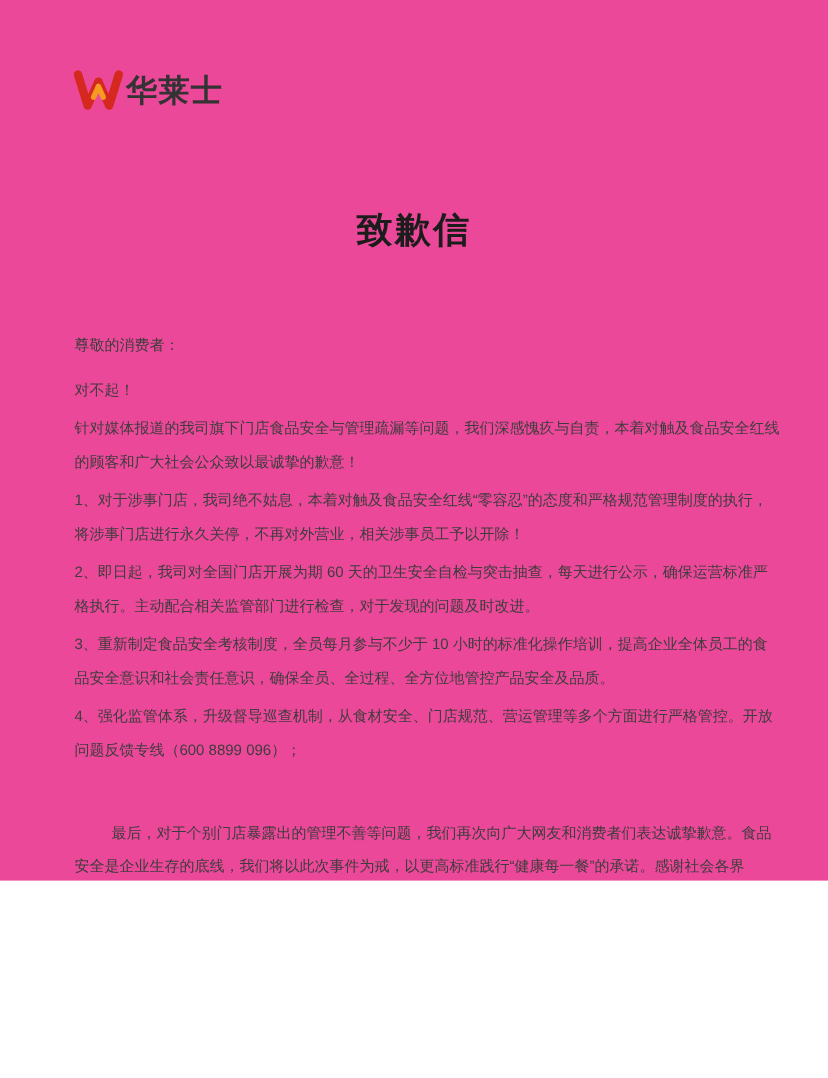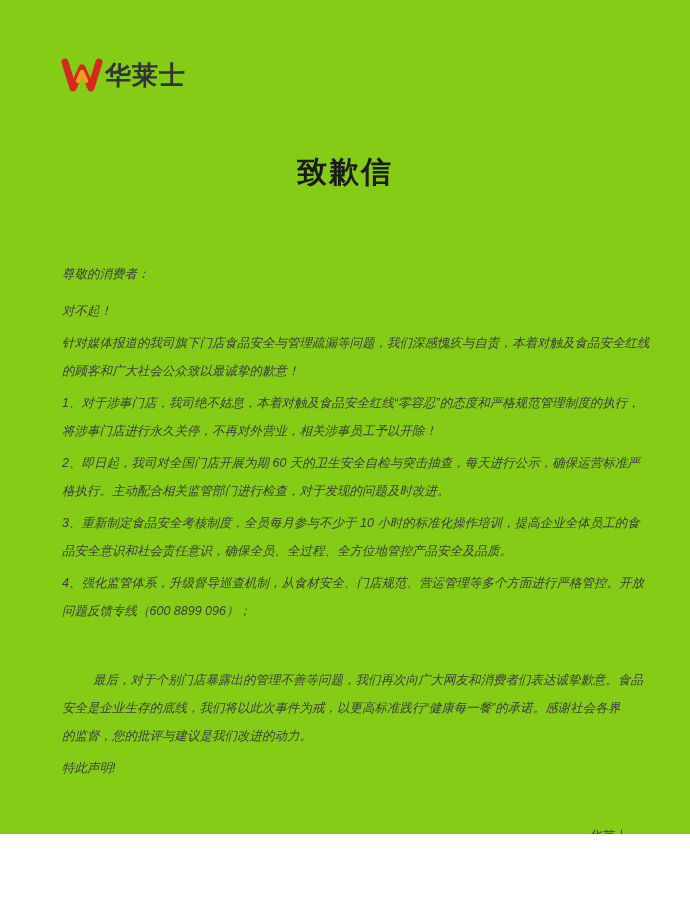--- a/index.html
+++ b/index.html
@@ -1,20 +1,20 @@
 <!DOCTYPE html>
 <html><head>
 <meta charset="utf-8">
 <style>
   html, body { margin: 0; padding: 0; background: #ffffff; }
   .page {
     position: relative;
     width: 690px;
-    height: 834px;
-    background: #84cc16;
+    height: 734px;
+    background: #ec4899;
     font-family: "Liberation Sans", sans-serif;
     color: #3d3d3d;
     overflow: hidden;
   }
   
   .logo {
     position: absolute;
     left: 60px;
     top: 56px;
     display: flex;
@@ -25,39 +25,38 @@
     font-size: 26px;
     font-weight: 700;
     color: #333333;
     letter-spacing: 1px;
     margin-left: 1px;
     line-height: 38px;
   }
   
   .title {
     position: absolute;
-    top: 152px;
+    top: 172px;
     left: 0;
     width: 100%;
     text-align: center;
     font-size: 30px;
     font-weight: 700;
     color: #1c1c1c;
     letter-spacing: 2px;
   }
   
   .letter-body {
     position: absolute;
     left: 62px;
-    top: 260px;
+    top: 274px;
     width: 600px;
     font-size: 12.5px;
     line-height: 28px;
     color: #3d3d3d;
-    font-style: italic;
   }
   .letter-body p {
     margin: 0 0 4px 0;
     white-space: pre-line;
   }
   .letter-body p.salutation { margin-bottom: 9px; }
   .letter-body p.closing { margin-top: 41px; text-indent: 31px; }
   
   .sig-block {
     position: absolute;

